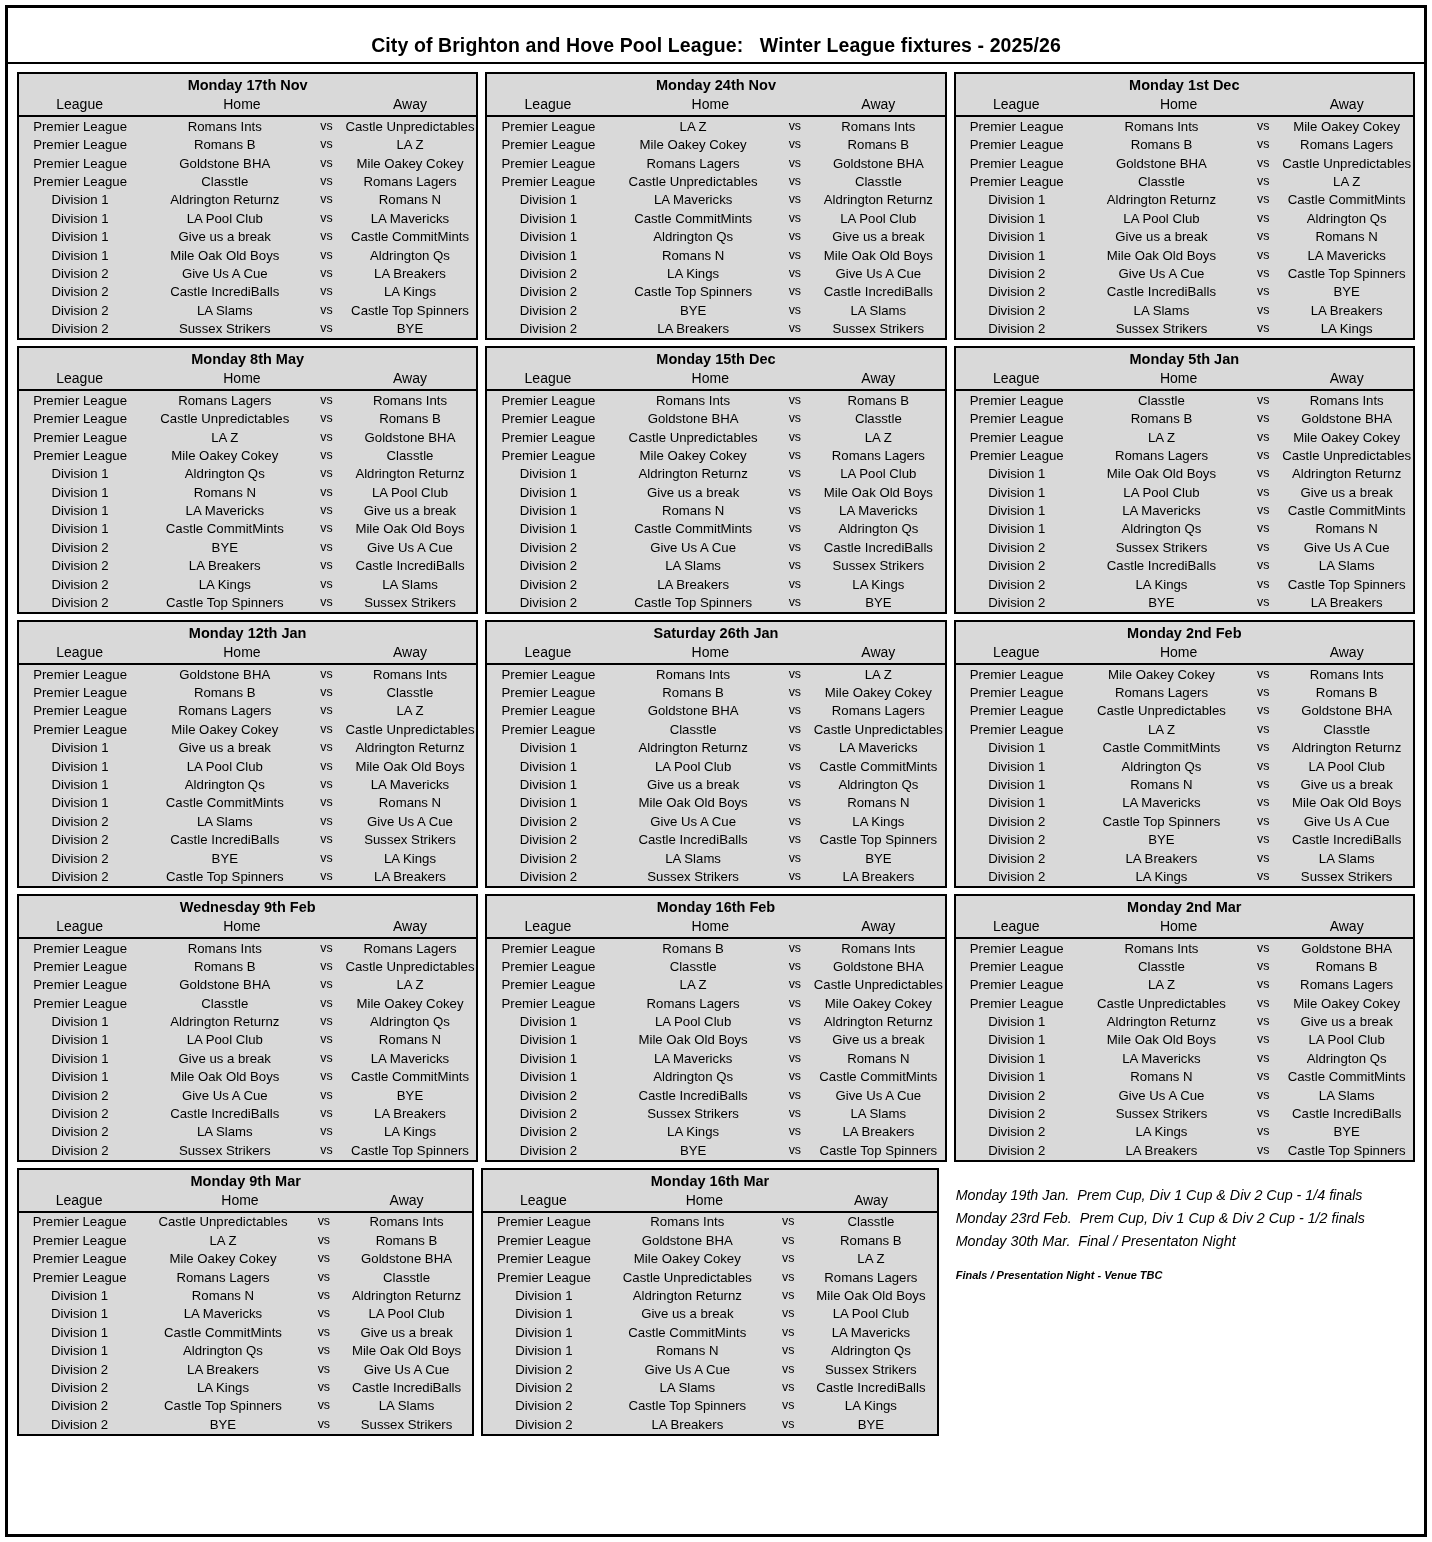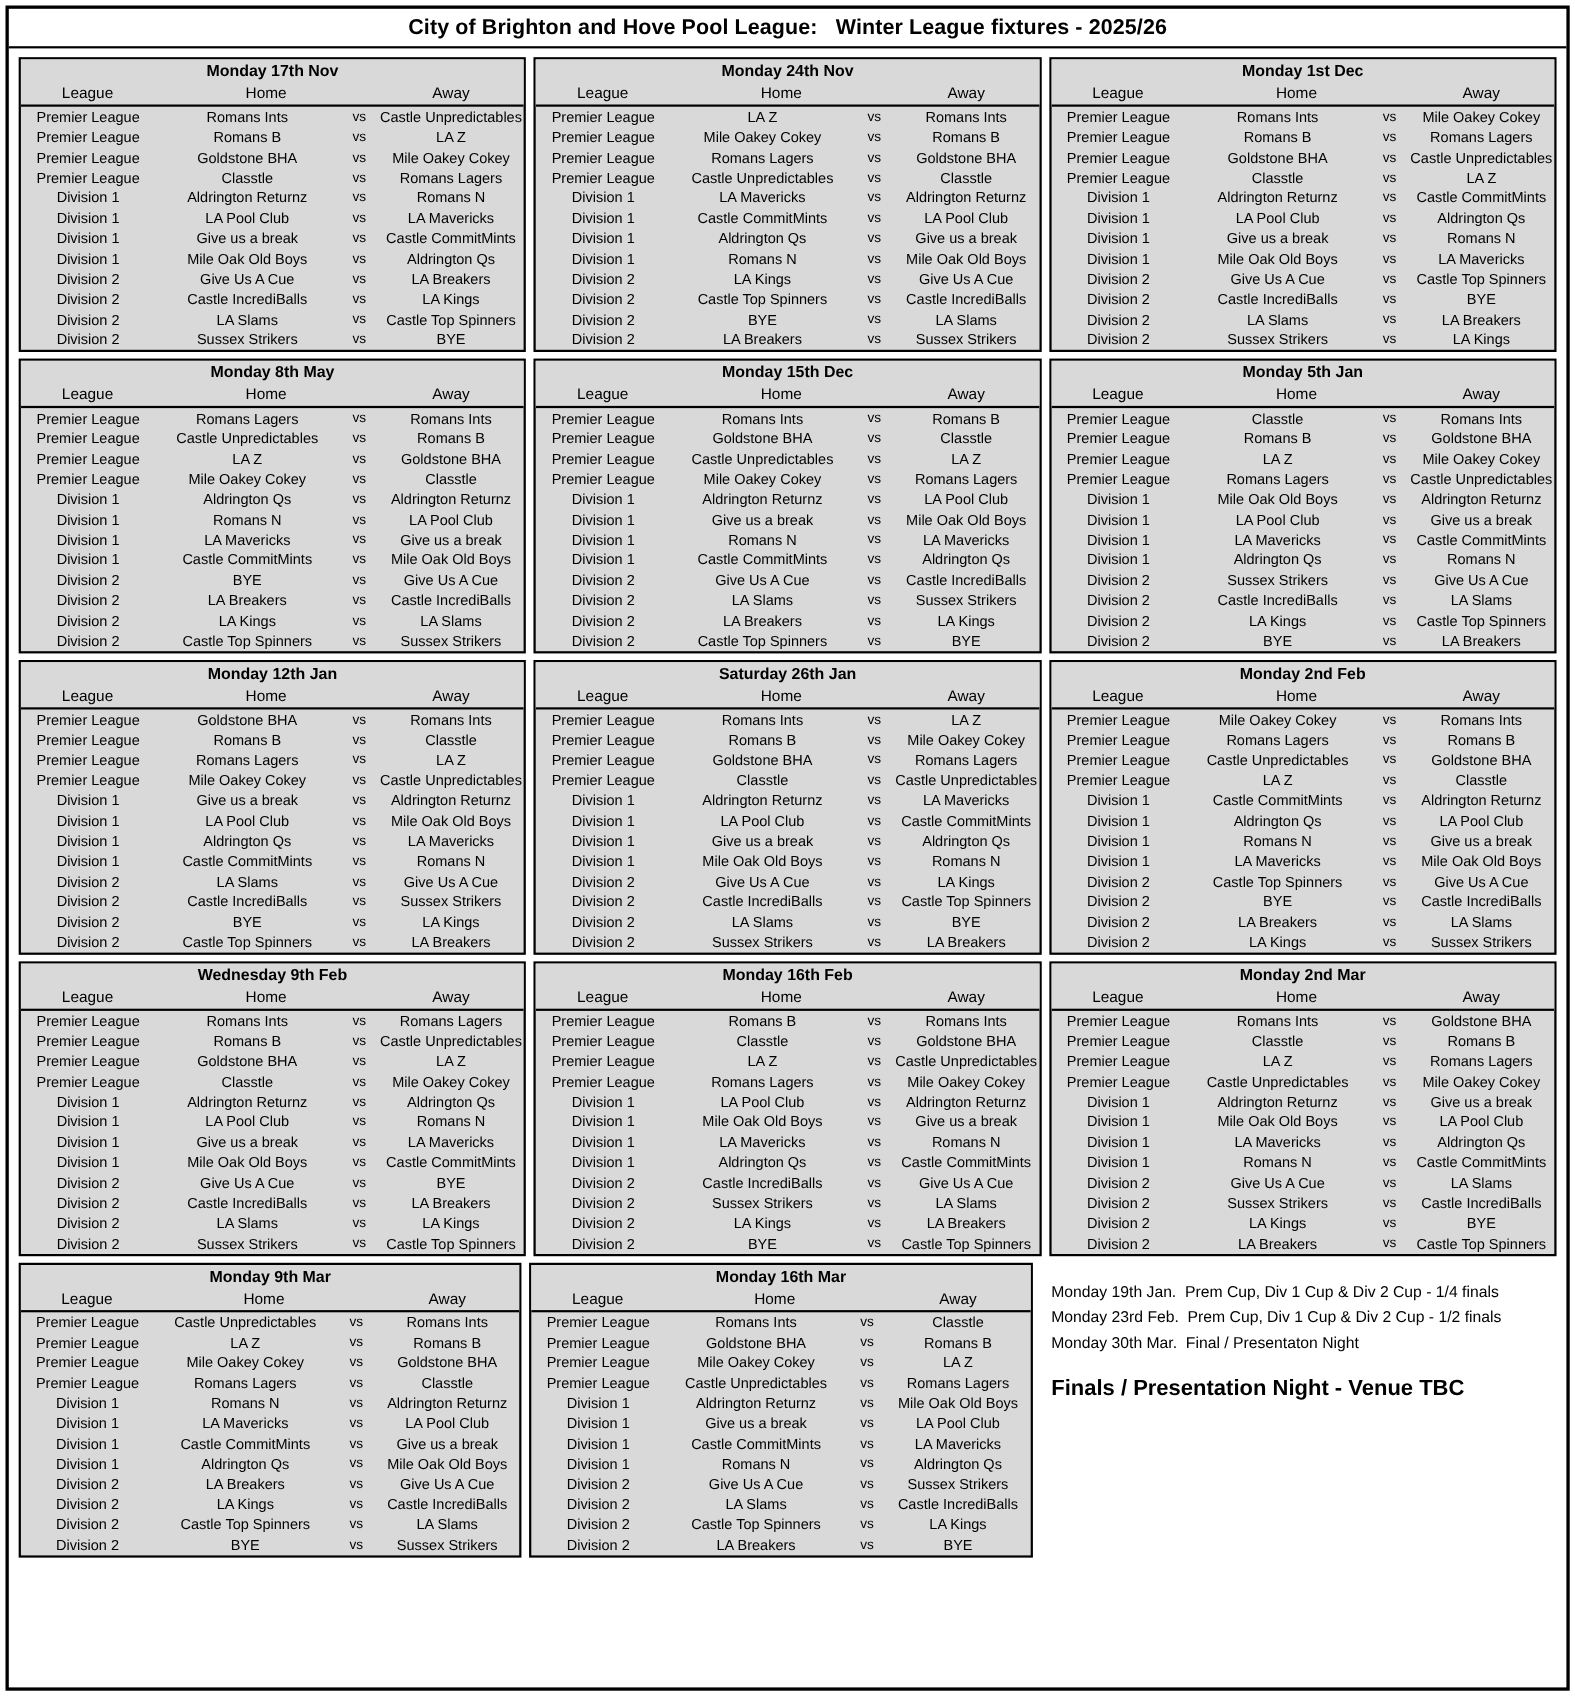--- a/index.html
+++ b/index.html
@@ -15,20 +15,21 @@
     width: 1422px; height: 1532px;
     border: 3px solid #000000;
     background: #ffffff;
   }
   .title-bar {
     height: 36px;
     display: flex;
     align-items: center;
     justify-content: center;
     border-bottom: 2px solid #000000;
+    margin-top: 20px;
   }
   .title-text {
     font-size: 19.5px;
     font-weight: bold;
     color: #000000;
     letter-spacing: 0.1px;
     white-space: pre;
   }
   .grid {
     padding: 8px 9px 0 9px;
@@ -81,30 +82,31 @@
   .col-vs     { width: 7.5%; text-align: center; }
   .col-away   { width: 29%;  text-align: center; }
   .ch-league { width: 26.5%; text-align: center; }
   .ch-home   { width: 44.5%; text-align: center; }
   .ch-away   { width: 29%;   text-align: center; }
   .ft-row .col-vs { font-size: 12.4px; }
   .notes-cell {
     flex: 1 1 0;
     min-width: 0;
     padding: 16px 2px 0 10px;
+    font-style: italic;
   }
   .note-line {
     font-size: 14.3px;
     color: #000000;
     line-height: 1.62;
     white-space: pre;
   }
   .note-spacer { height: 14px; }
   .note-bold {
-    font-size: 20px;
+    font-size: 11px;
     font-weight: bold;
     color: #000000;
     line-height: 1.5;
   }
 </style>
 </head>
 <body>
 
 <div class="page-frame">
 

